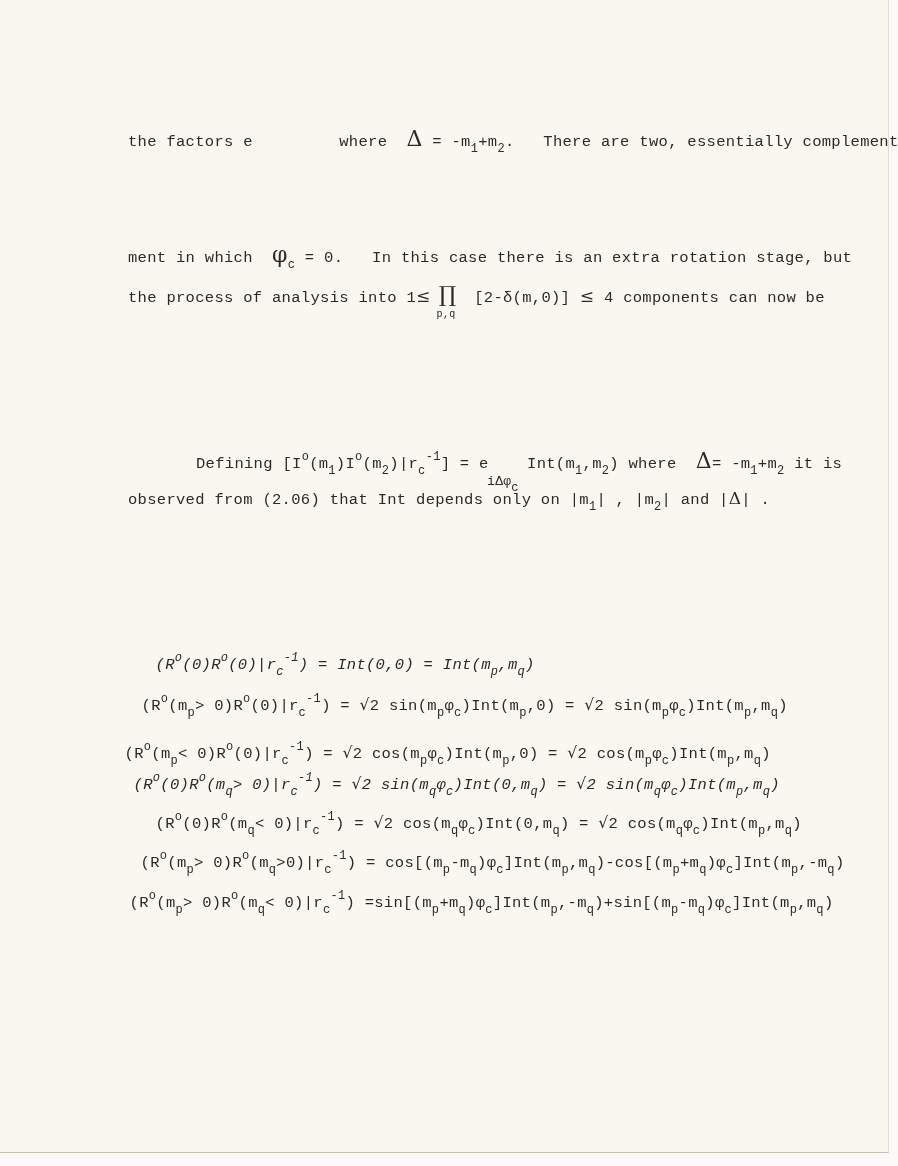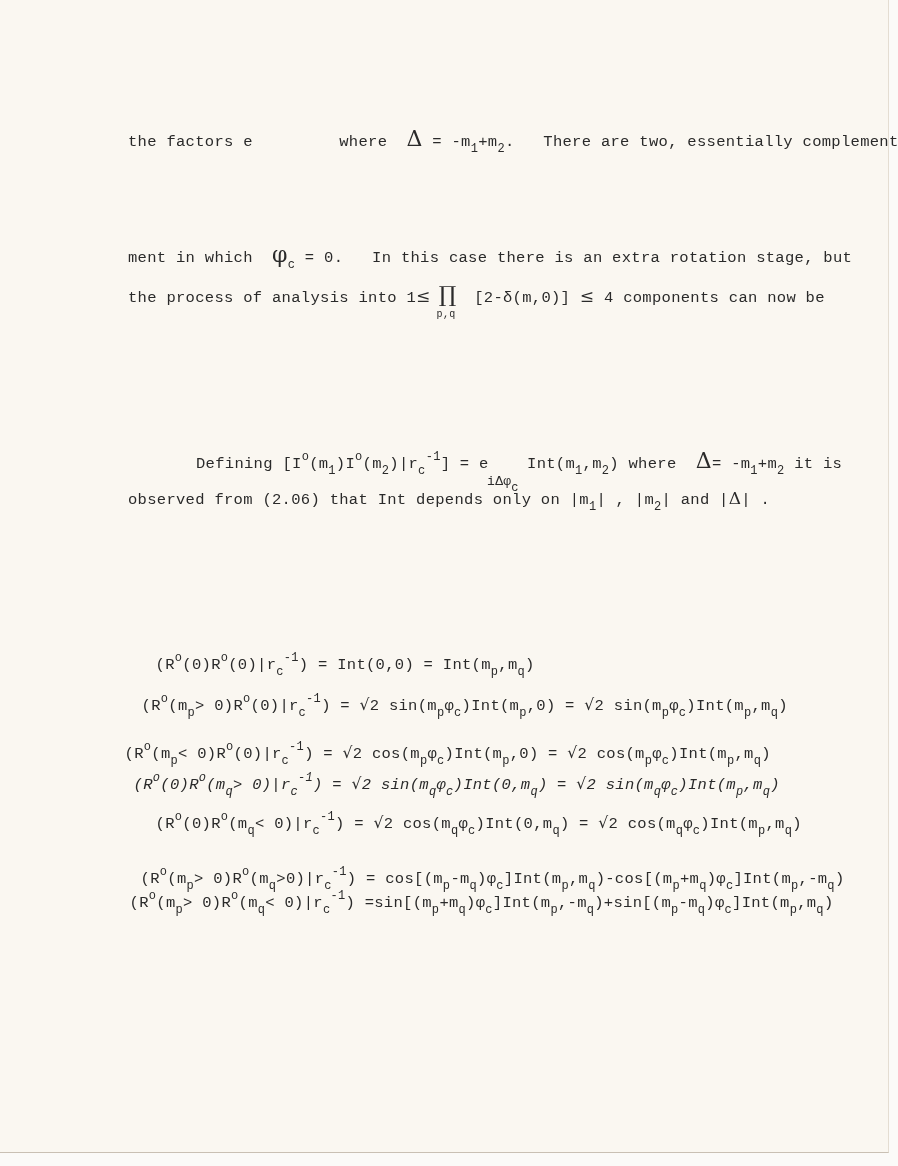--- a/index.html
+++ b/index.html
@@ -69,28 +69,28 @@
 
 <div class="line" style="left:196px;top:452px;">Defining [I<sup>o</sup>(m<sub>1</sub>)I<sup>o</sup>(m<sub>2</sub>)|r<sub>c</sub><sup>-1</sup>] = <span class="exp">e<span class="up">iΔφ<sub>c</sub></span></span>    Int(m<sub>1</sub>,m<sub>2</sub>) where  <span class="bigsym">Δ</span>= -m<sub>1</sub>+m<sub>2</sub> it is</div>
 
 <div class="line" style="left:128px;top:489px;">observed from (2.06) that Int depends only on |m<sub>1</sub>| , |m<sub>2</sub>| and |<span class="sym">Δ</span>| .</div>
 
 <div class="line" style="left:124px;top:528px;"></div>
 <div class="line" style="left:124px;top:567px;"></div>
 
 <div class="line" style="left:193px;top:618px;"></div>
 
-<div class="line" style="left:146px;top:656px;"><span></span> (R<sup>o</sup>(0)R<sup>o</sup>(0)|r<sub>c</sub><sup>-1</sup>) = Int(0,0) = Int(m<sub>p</sub>,m<sub>q</sub>)</div>
+<div class="line" style="left:146px;top:656px;font-style:italic;"><span></span> (R<sup>o</sup>(0)R<sup>o</sup>(0)|r<sub>c</sub><sup>-1</sup>) = Int(0,0) = Int(m<sub>p</sub>,m<sub>q</sub>)</div>
 
 <div class="line" style="left:132px;top:696px;"><span></span> (R<sup>o</sup>(m<sub>p</sub>&gt; 0)R<sup>o</sup>(0)|r<sub>c</sub><sup>-1</sup>) = <span class="sqrt">√</span>2 sin(m<sub>p</sub>φ<sub>c</sub>)Int(m<sub>p</sub>,0) = <span class="sqrt">√</span>2 sin(m<sub>p</sub>φ<sub>c</sub>)Int(m<sub>p</sub>,m<sub>q</sub>)</div>
 
 <div class="line" style="left:115px;top:736px;margin-top:8px;"><span></span> (R<sup>o</sup>(m<sub>p</sub>&lt; 0)R<sup>o</sup>(0)|r<sub>c</sub><sup>-1</sup>) = <span class="sqrt">√</span>2 cos(m<sub>p</sub>φ<sub>c</sub>)Int(m<sub>p</sub>,0) = <span class="sqrt">√</span>2 cos(m<sub>p</sub>φ<sub>c</sub>)Int(m<sub>p</sub>,m<sub>q</sub>)</div>
 
 <div class="line" style="left:124px;top:775px;font-style:italic;"><span></span> (R<sup>o</sup>(0)R<sup>o</sup>(m<sub>q</sub>&gt; 0)|r<sub>c</sub><sup>-1</sup>) = <span class="sqrt">√</span>2 sin(m<sub>q</sub>φ<sub>c</sub>)Int(0,m<sub>q</sub>) = <span class="sqrt">√</span>2 sin(m<sub>q</sub>φ<sub>c</sub>)Int(m<sub>p</sub>,m<sub>q</sub>)</div>
 
 <div class="line" style="left:146px;top:814px;"><span></span> (R<sup>o</sup>(0)R<sup>o</sup>(m<sub>q</sub>&lt; 0)|r<sub>c</sub><sup>-1</sup>) = <span class="sqrt">√</span>2 cos(m<sub>q</sub>φ<sub>c</sub>)Int(0,m<sub>q</sub>) = <span class="sqrt">√</span>2 cos(m<sub>q</sub>φ<sub>c</sub>)Int(m<sub>p</sub>,m<sub>q</sub>)</div>
 
-<div class="line" style="left:131px;top:854px;margin-top:16px;"><span></span> (R<sup>o</sup>(m<sub>p</sub>&gt; 0)R<sup>o</sup>(m<sub>q</sub>&gt;0)|r<sub>c</sub><sup>-1</sup>) = cos[(m<sub>p</sub>-m<sub>q</sub>)φ<sub>c</sub>]Int(m<sub>p</sub>,m<sub>q</sub>)-cos[(m<sub>p</sub>+m<sub>q</sub>)φ<sub>c</sub>]Int(m<sub>p</sub>,-m<sub>q</sub>)</div>
+<div class="line" style="left:131px;top:854px;"><span></span> (R<sup>o</sup>(m<sub>p</sub>&gt; 0)R<sup>o</sup>(m<sub>q</sub>&gt;0)|r<sub>c</sub><sup>-1</sup>) = cos[(m<sub>p</sub>-m<sub>q</sub>)φ<sub>c</sub>]Int(m<sub>p</sub>,m<sub>q</sub>)-cos[(m<sub>p</sub>+m<sub>q</sub>)φ<sub>c</sub>]Int(m<sub>p</sub>,-m<sub>q</sub>)</div>
 
 <div class="line" style="left:120px;top:894px;"><span></span> (R<sup>o</sup>(m<sub>p</sub>&gt; 0)R<sup>o</sup>(m<sub>q</sub>&lt; 0)|r<sub>c</sub><sup>-1</sup>) =sin[(m<sub>p</sub>+m<sub>q</sub>)φ<sub>c</sub>]Int(m<sub>p</sub>,-m<sub>q</sub>)+sin[(m<sub>p</sub>-m<sub>q</sub>)φ<sub>c</sub>]Int(m<sub>p</sub>,m<sub>q</sub>)</div>
 
 <div class="line" style="left:115px;top:1034px;"></div>
 <div class="line" style="left:115px;top:1000px;top:995px;"></div>
 
 </body></html>

